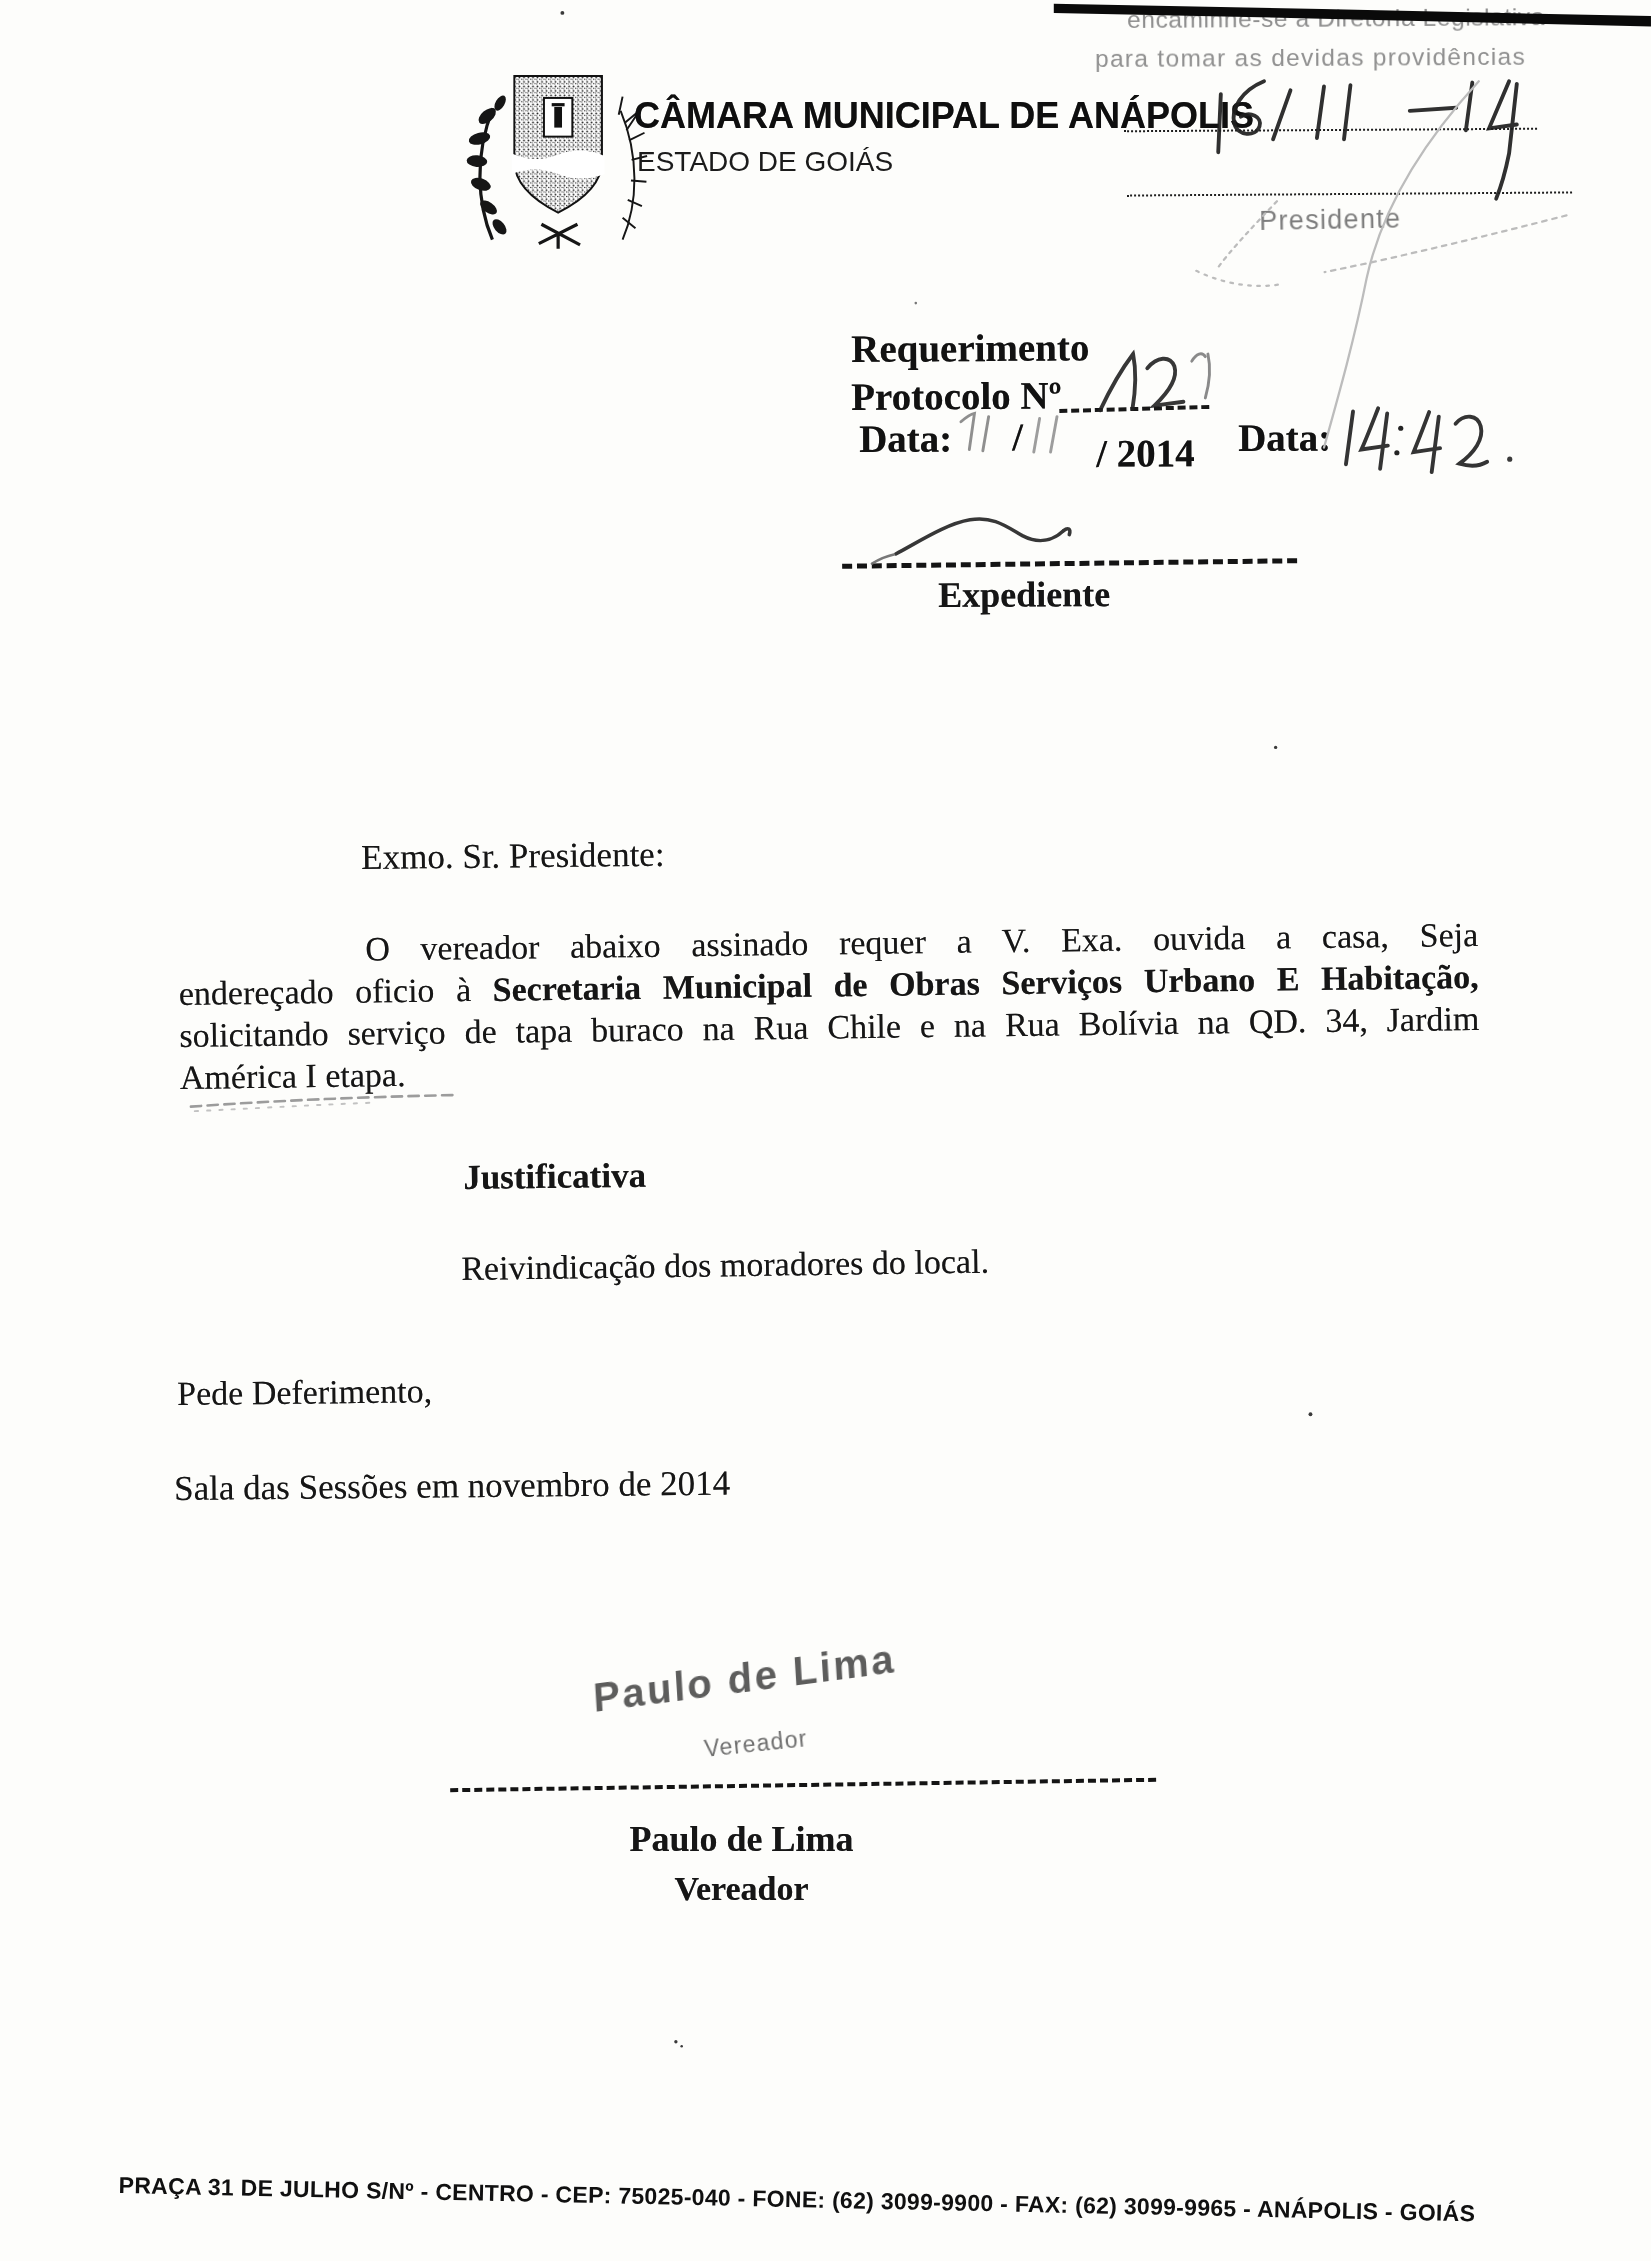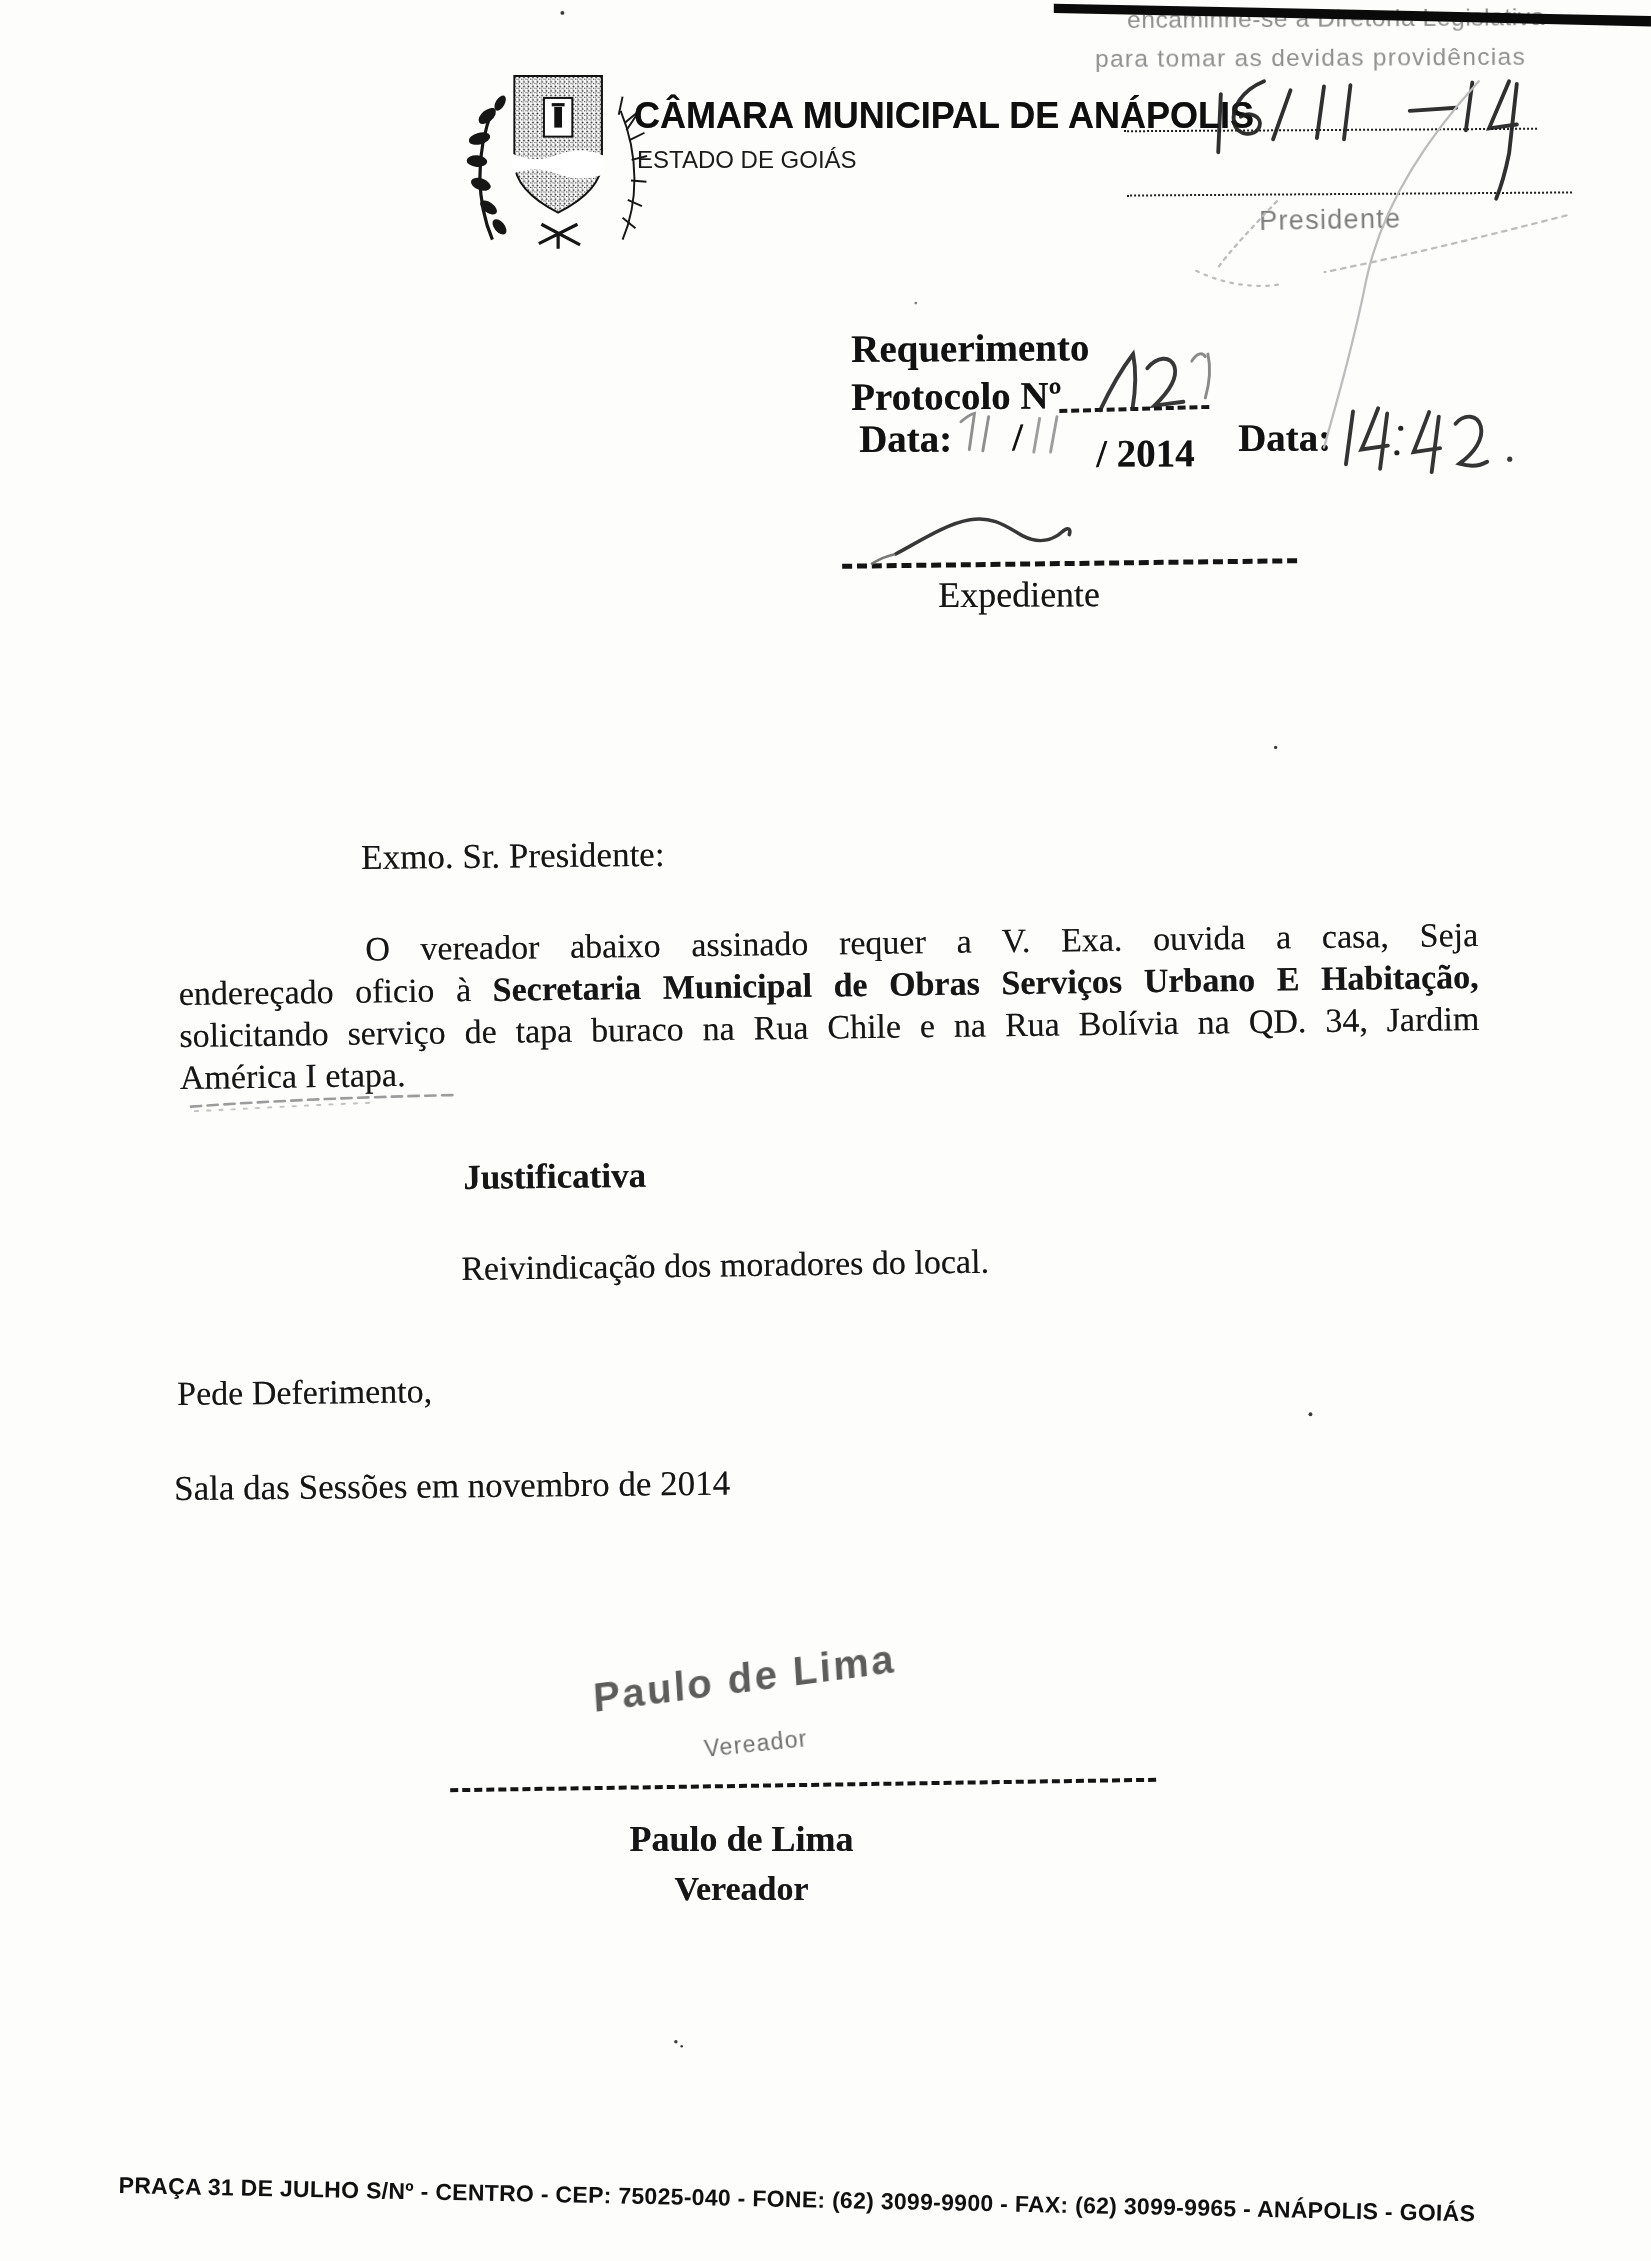--- a/index.html
+++ b/index.html
@@ -25,39 +25,39 @@
     border-bottom:2.6px dotted #1f1f1f;transform:rotate(-.4deg);}
   #presidente-stamp{left:1259px;top:206px;font-family:"Liberation Sans",sans-serif;
     font-size:27px;color:#7d7d7d;letter-spacing:1.3px;filter:blur(0.6px);
     transform:rotate(-1deg);transform-origin:left top;}
 
   
   #coat-of-arms{left:464px;top:58px;}
   #org-name{left:634px;top:95px;font-family:"Liberation Sans",sans-serif;
     font-weight:700;font-size:36px;letter-spacing:0;color:#0f0f0f;}
   #org-state{left:637px;top:146px;font-family:"Liberation Sans",sans-serif;
-    font-size:24px;color:#1b1b1b;}
+    font-size:28px;color:#1b1b1b;}
 
   
   .protoline{font-weight:700;font-size:39px;color:#121212;}
   #doc-title{left:851px;top:326px;transform:rotate(-.4deg);transform-origin:left top;}
   #protocol-label{left:851px;top:374px;transform:rotate(-.4deg);transform-origin:left top;}
   #protocol-dashes{left:1059px;top:386px;width:150px;height:20.6px;
     border-bottom:4.5px dashed #171717;transform:rotate(-1.6deg);}
   #date-line{left:851px;top:416px;width:742px;height:58px;
     transform:rotate(-.3deg);transform-origin:left top;}
   #date-label{left:8px;top:0;}
   #date-slash1{left:161px;top:-1.3px;}
   #date-year{left:245px;top:0;margin-top:16px;}
   #hours-label{left:387px;top:1.3px;}
 
   
   #expediente-dashes{left:842px;top:540px;width:455px;height:20.6px;
     border-bottom:5.2px dashed #141414;transform:rotate(-.7deg);}
-  #section-expediente{left:938px;top:574px;font-weight:400;font-size:36px;
+  #section-expediente{left:938px;top:574px;font-weight:700;font-size:36px;
     transform:rotate(-.3deg);transform-origin:left top;}
 
   
   #salutation{left:361px;top:838px;font-size:35px;
     transform:rotate(-.6deg);transform-origin:left top;}
   #body-paragraph{left:178px;top:931px;width:1300px;
     transform:rotate(-.75deg);transform-origin:left top;}
   .pline{font-size:34px;line-height:42px;text-align:justify;text-align-last:justify;}
   .pline.indent{padding-left:187px;}
   .pline.lastline{text-align-last:left;}

